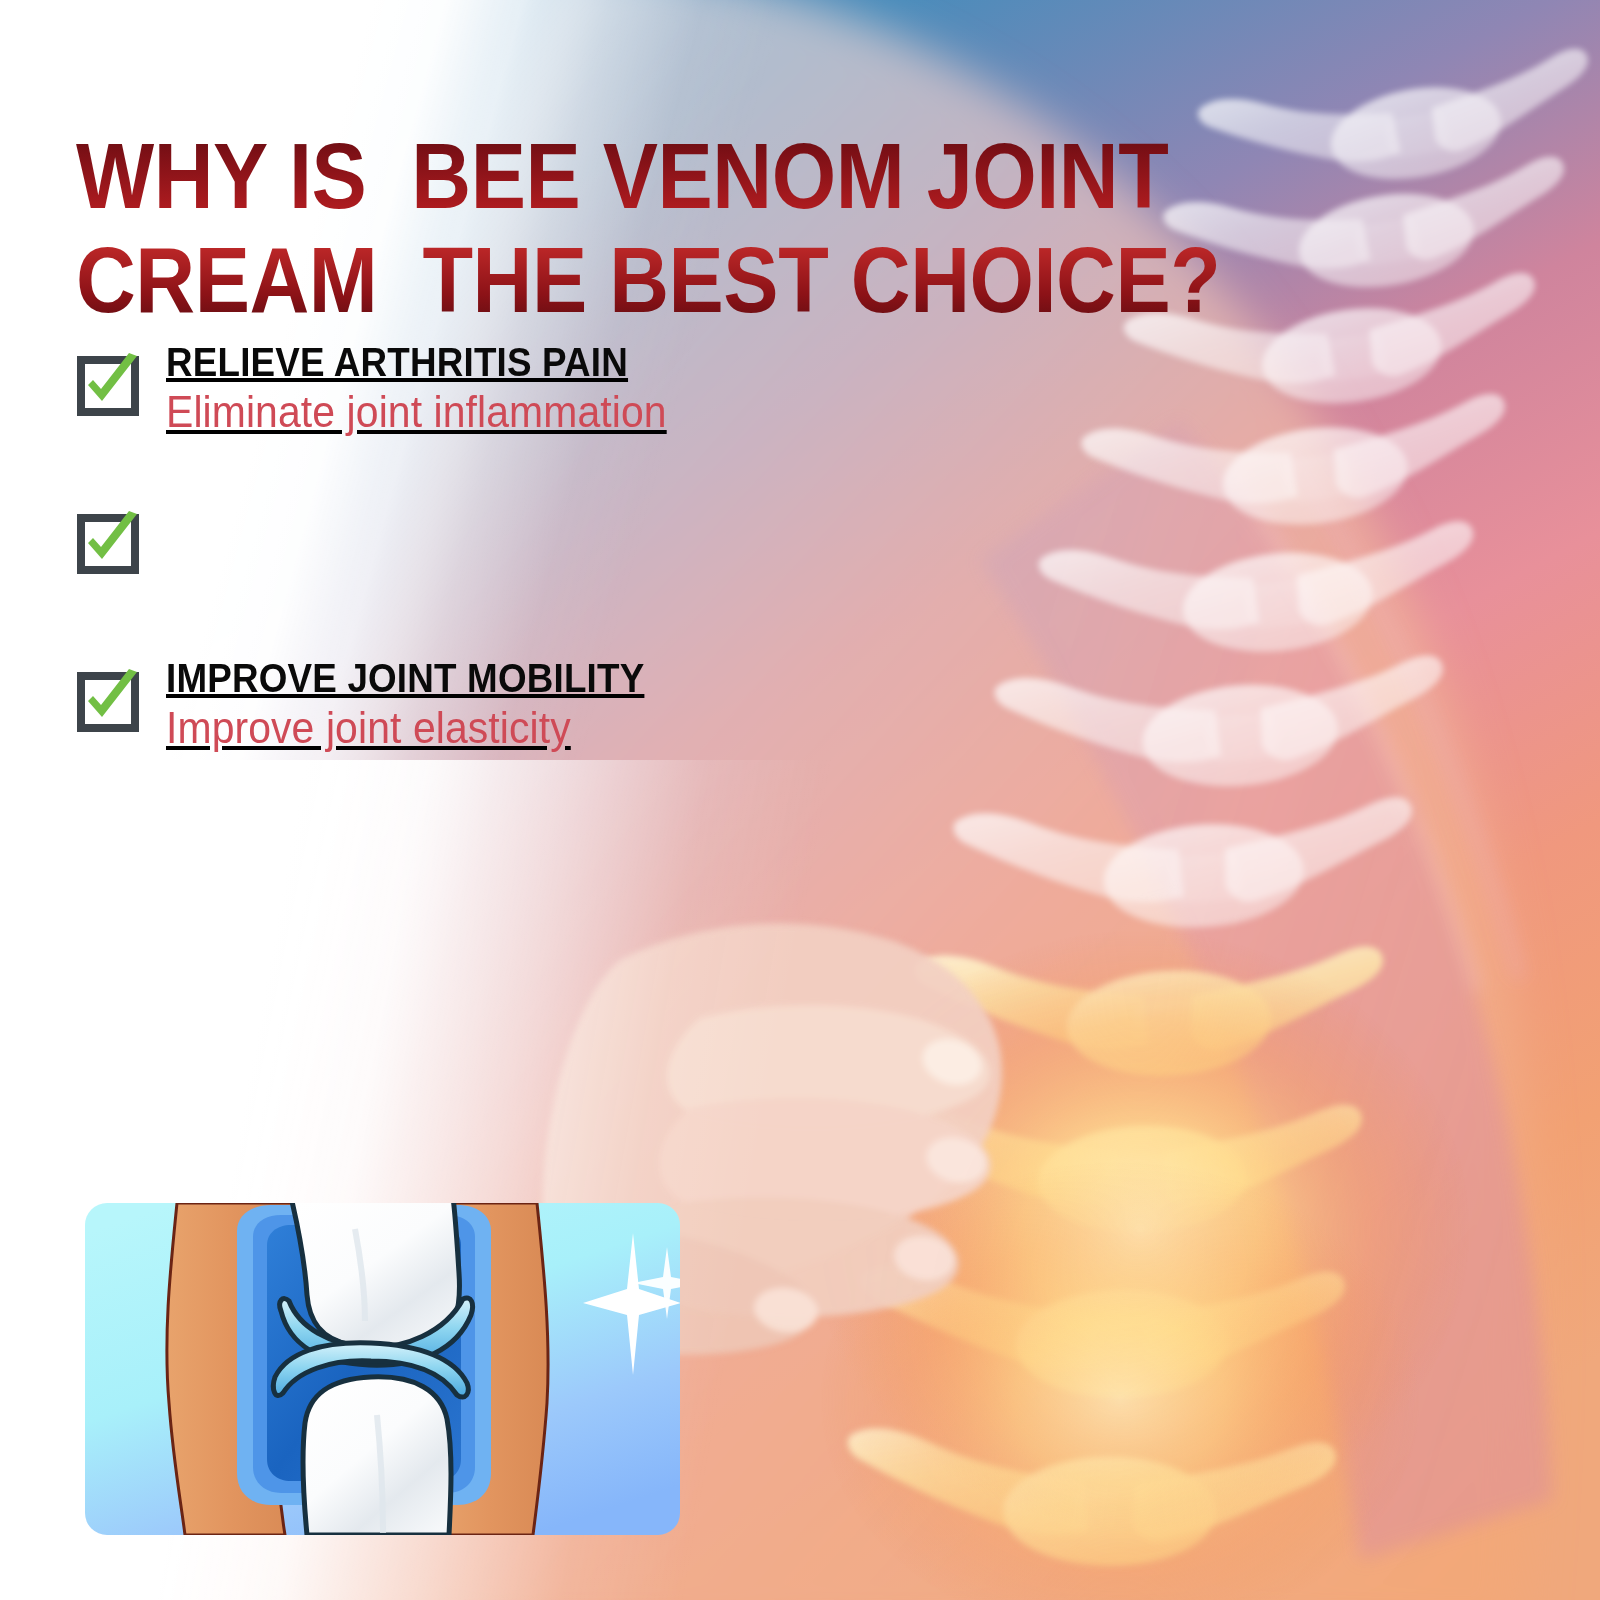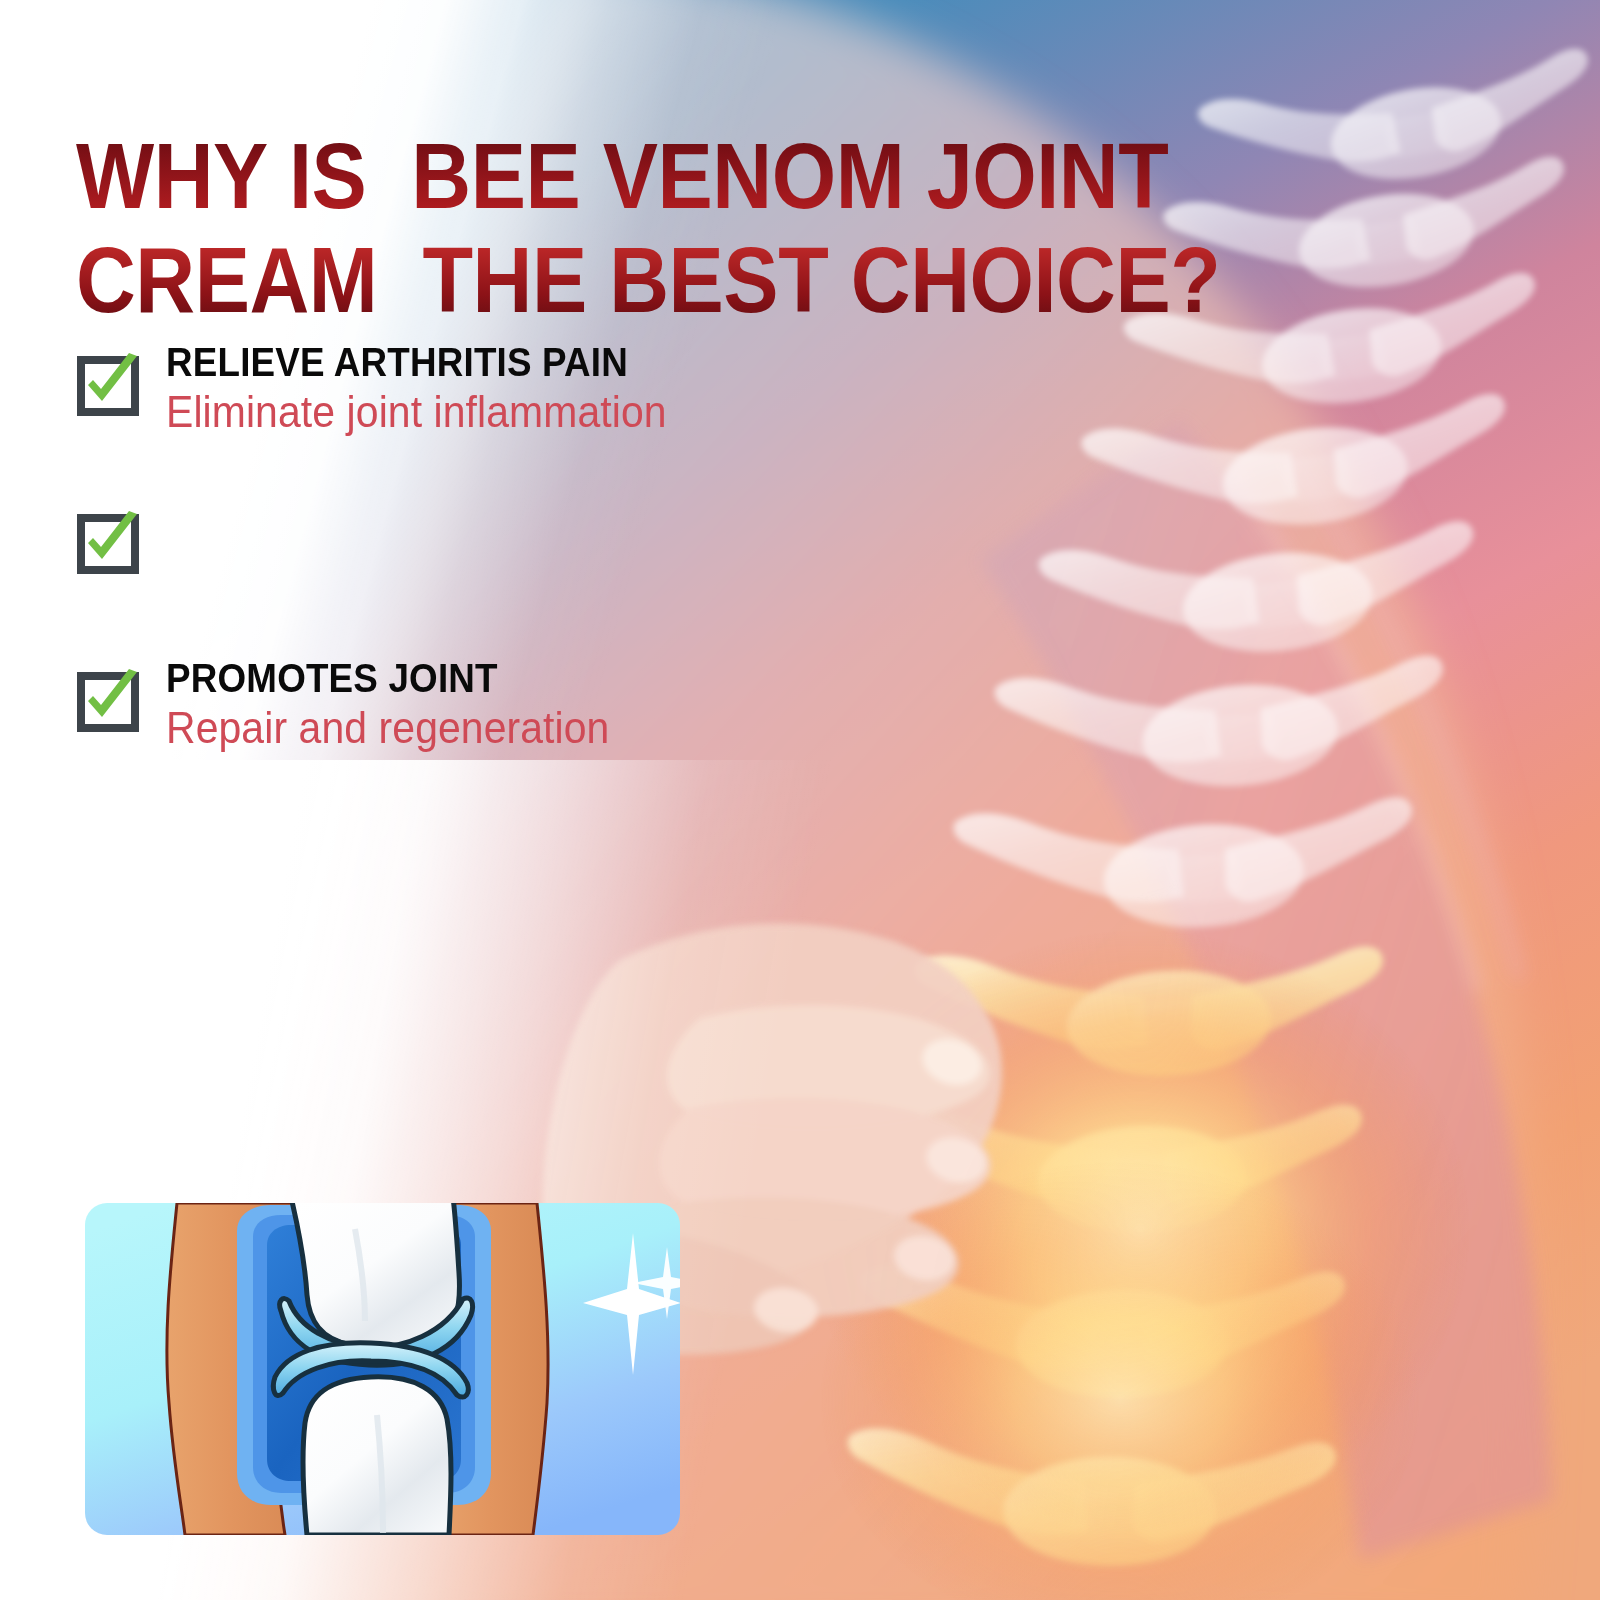--- a/index.html
+++ b/index.html
@@ -61,21 +61,21 @@
     background-clip:text;
     color:transparent;
     -webkit-text-fill-color:transparent;
   }
 
   
   .list{position:absolute;left:70px;top:340px;width:1000px;}
   .row{position:relative;height:158px;}
   .cbox{position:absolute;left:5px;top:12px;width:66px;height:66px;}
   .cbox svg{display:block;width:66px;height:66px;}
-  .row .texts{position:absolute;left:96px;top:0px;width:900px;}
+  .row .texts{position:absolute;left:96px;top:0px;width:900px;text-decoration:underline;}
   .hd{
     font-size:40px;line-height:44px;font-weight:bold;color:#0a0a0a;
     letter-spacing:0.2px;font-stretch:condensed;
     transform:scaleX(0.92);transform-origin:left top;white-space:nowrap;
   }
   .sub{
     font-size:44px;line-height:50px;color:#cf4a56;font-weight:normal;
     margin-top:3px;letter-spacing:0.1px;
     transform:scaleX(0.93);transform-origin:left top;white-space:nowrap;
   }
@@ -245,33 +245,33 @@
 
     <div class="row">
       <span class="cbox">
         <svg viewBox="0 0 66 66" xmlns="http://www.w3.org/2000/svg">
           <path d="M6 8 H60 V60 H6 Z" fill="none" stroke="#3d444a" stroke-width="8"></path>
           <path d="M13 33 L27 49 L62 4 L54 1 L26 37 L18 28 Z" fill="#72bf44"></path>
         </svg>
       </span>
     </div>
 
-
     <div class="row">
       <span class="cbox">
         <svg viewBox="0 0 66 66" xmlns="http://www.w3.org/2000/svg">
           <path d="M6 8 H60 V60 H6 Z" fill="none" stroke="#3d444a" stroke-width="8"></path>
           <path d="M13 33 L27 49 L62 4 L54 1 L26 37 L18 28 Z" fill="#72bf44"></path>
         </svg>
       </span>
       <div class="texts">
-        <div class="hd">PROMOTES JOINT</div>
-        <div class="sub">Repair and regeneration</div>
+        <div class="hd">IMPROVE JOINT MOBILITY</div>
+        <div class="sub">Improve joint elasticity</div>
       </div>
     </div>
+
 
 
   </div>
 
   <div class="knee-card">
     <svg viewBox="0 0 595 332" xmlns="http://www.w3.org/2000/svg" aria-hidden="true">
       <defs>
         <linearGradient id="kBg" x1="0.15" y1="0" x2="0.75" y2="1">
           <stop offset="0" stop-color="#b7f6fb"></stop>
           <stop offset="0.42" stop-color="#a8f0fa"></stop>

